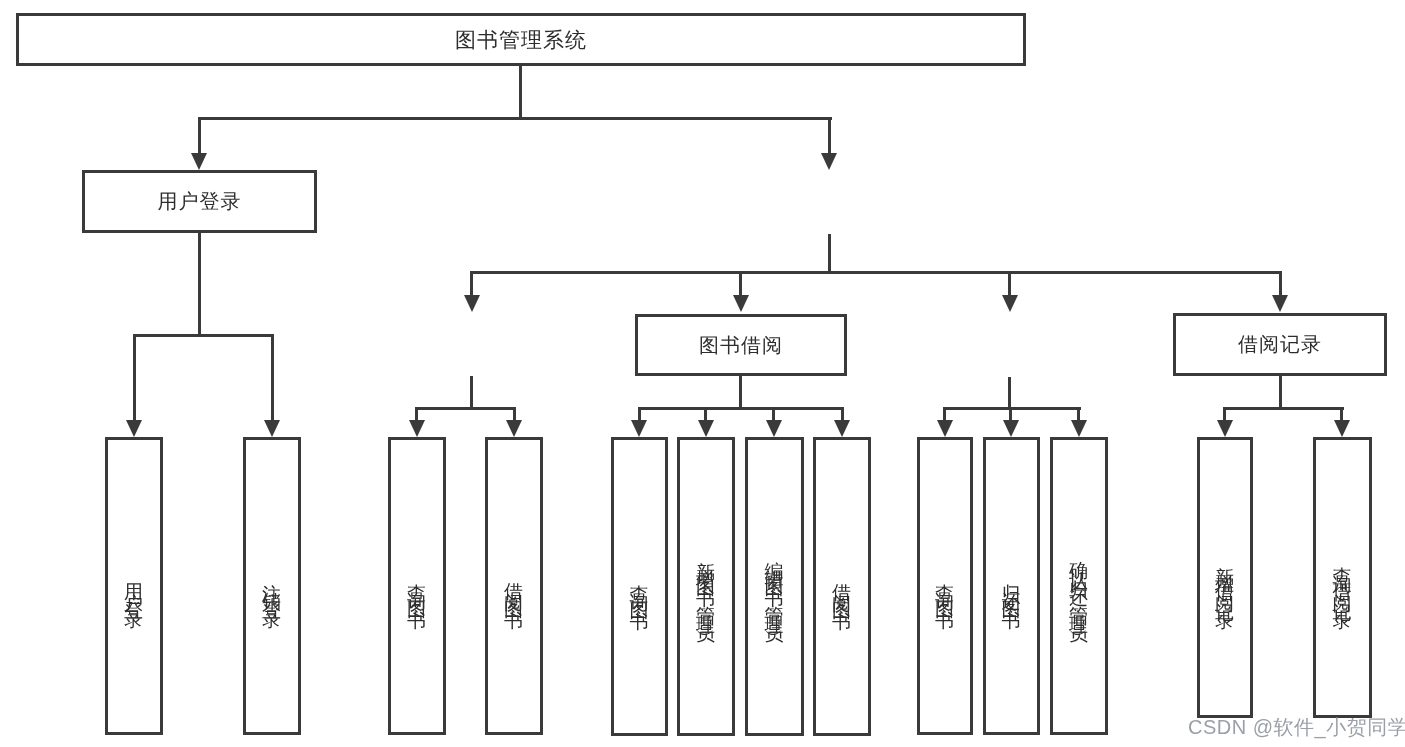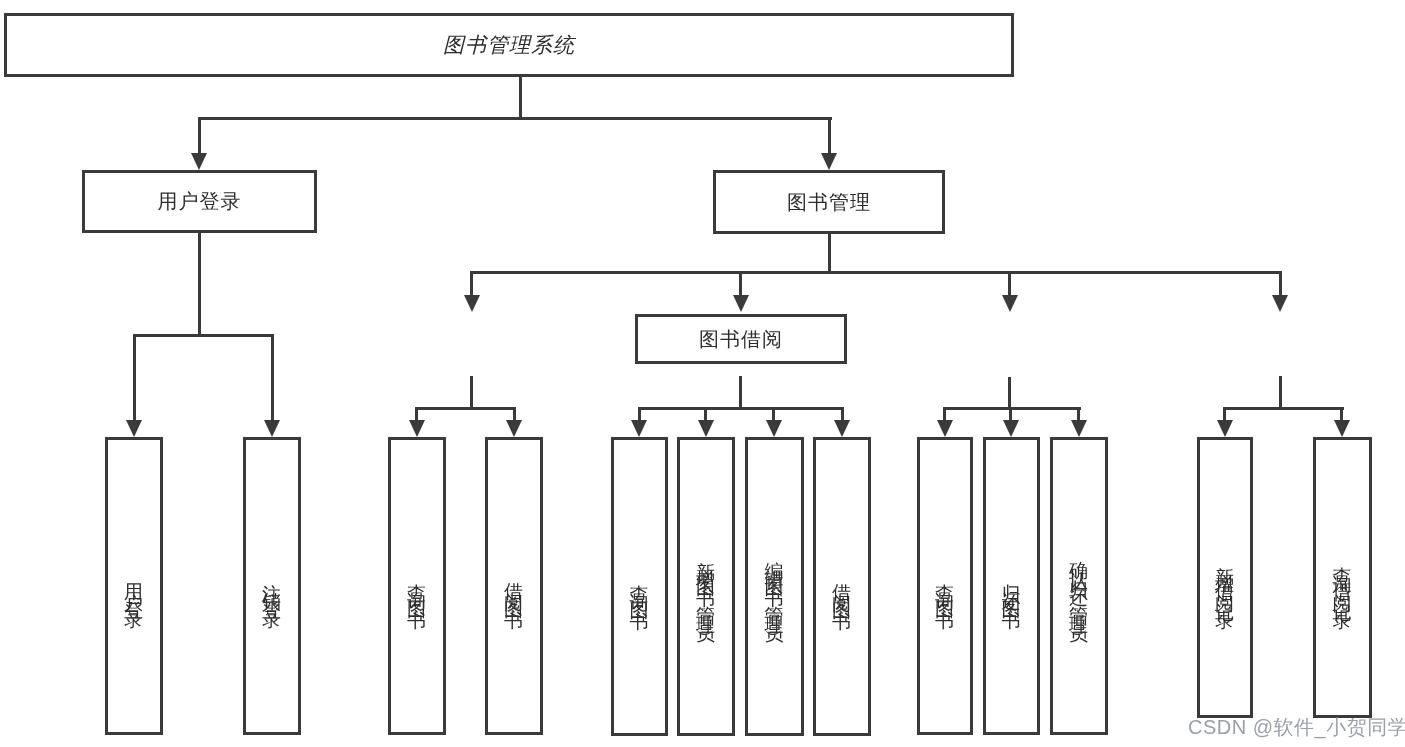--- a/index.html
+++ b/index.html
@@ -101,33 +101,33 @@
   <div class="line" style="left:1077px;top:407px;width:3px;height:15px;"></div>
   <div class="arr" style="left:1071px;top:420px;"></div>
 
   <div class="line" style="left:1279px;top:376px;width:3px;height:34px;"></div>
   <div class="line" style="left:1223px;top:407px;width:121px;height:3px;"></div>
   <div class="line" style="left:1223px;top:407px;width:3px;height:15px;"></div>
   <div class="arr" style="left:1217px;top:420px;"></div>
   <div class="line" style="left:1340px;top:407px;width:3px;height:15px;"></div>
   <div class="arr" style="left:1334px;top:420px;"></div>
 
-  <div class="box title-box" style="left:4px;top:13px;width:1010px;height:64px;font-style:italic;">
+  <div class="box title-box" style="left:16px;top:13px;width:1010px;height:53px;">
     <span class="hlabel">图书管理系统</span>
   </div>
 
   <div class="box" style="left:82px;top:170px;width:235px;height:63px;">
     <span class="hlabel">用户登录</span>
   </div>
-  <div class="box" style="left:713px;top:170px;width:232px;height:64px;">
-    <span class="hlabel">图书管理</span>
+
+  <div class="box" style="left:635px;top:314px;width:212px;height:62px;">
+    <span class="hlabel">图书借阅</span>
   </div>
-
-  <div class="box" style="left:635px;top:314px;width:212px;height:50px;">
-    <span class="hlabel">图书借阅</span>
+  <div class="box" style="left:1173px;top:313px;width:214px;height:63px;">
+    <span class="hlabel">借阅记录</span>
   </div>
 
   <div class="box vbox" style="left:105px;top:437px;width:58px;height:298px;">
     <span class="vlabel">用户登录</span>
   </div>
   <div class="box vbox" style="left:243px;top:437px;width:58px;height:298px;">
     <span class="vlabel">注销登录</span>
   </div>
 
   <div class="box vbox" style="left:388px;top:437px;width:58px;height:298px;">

